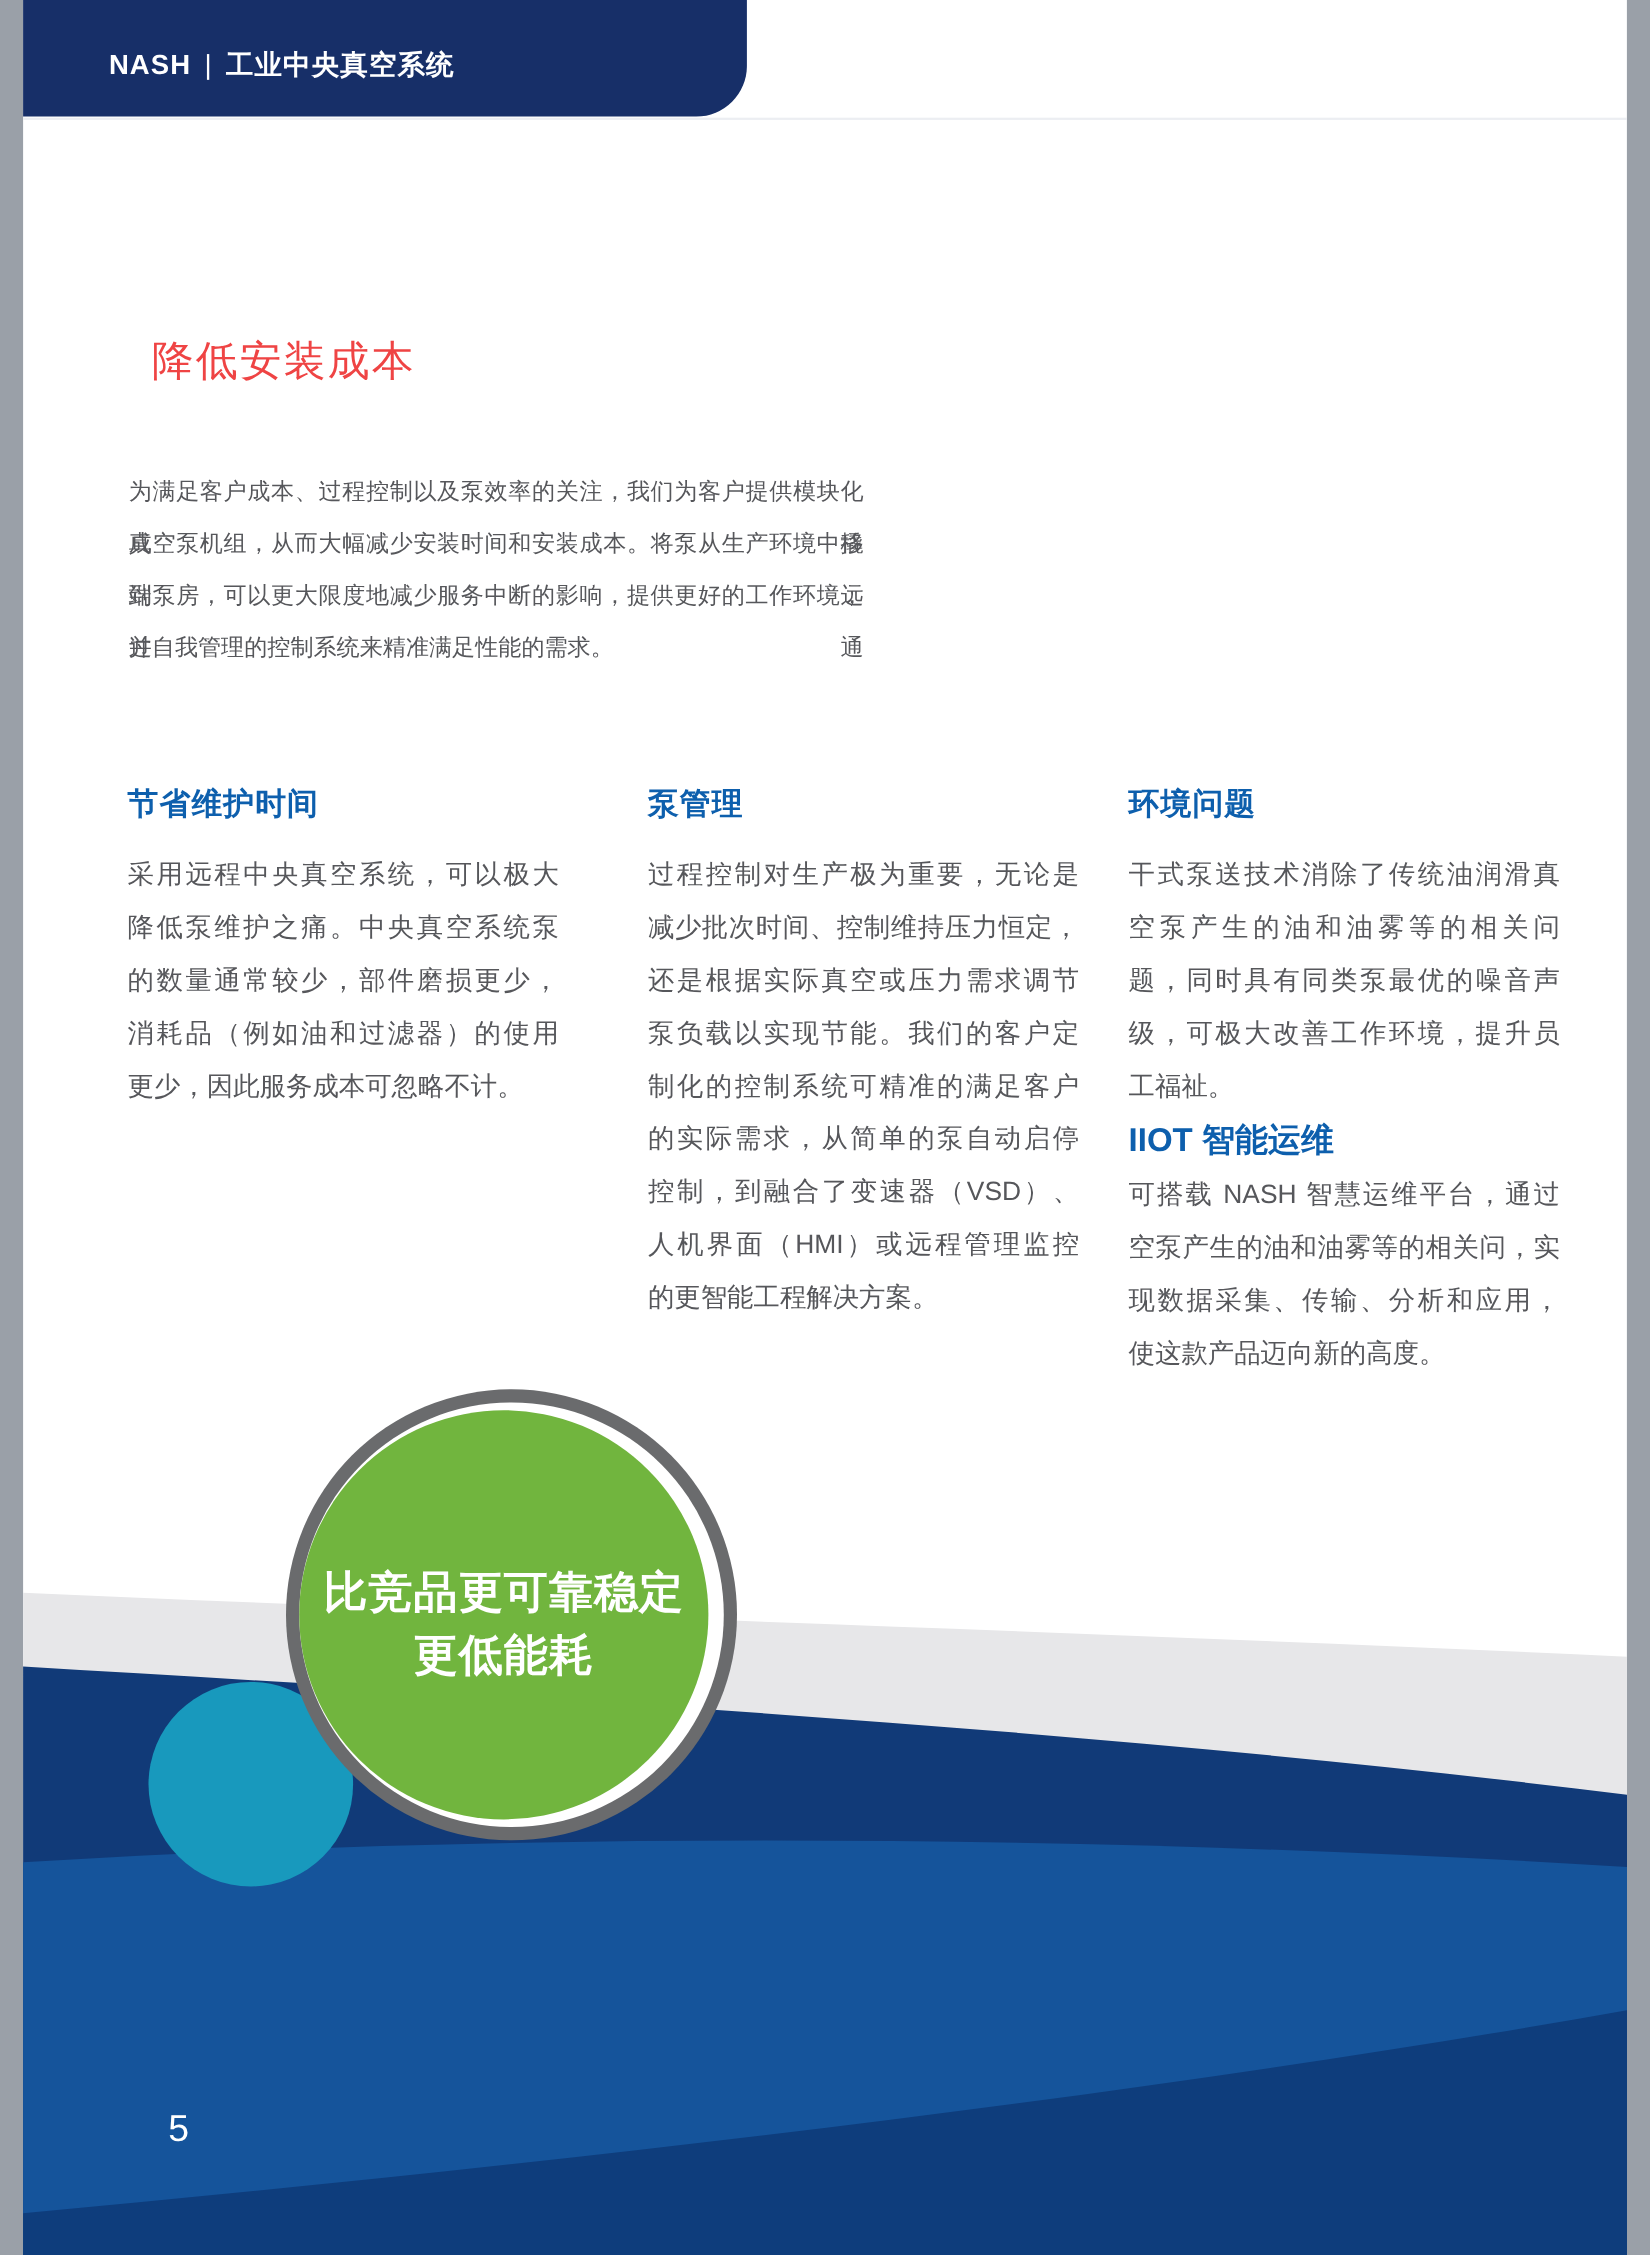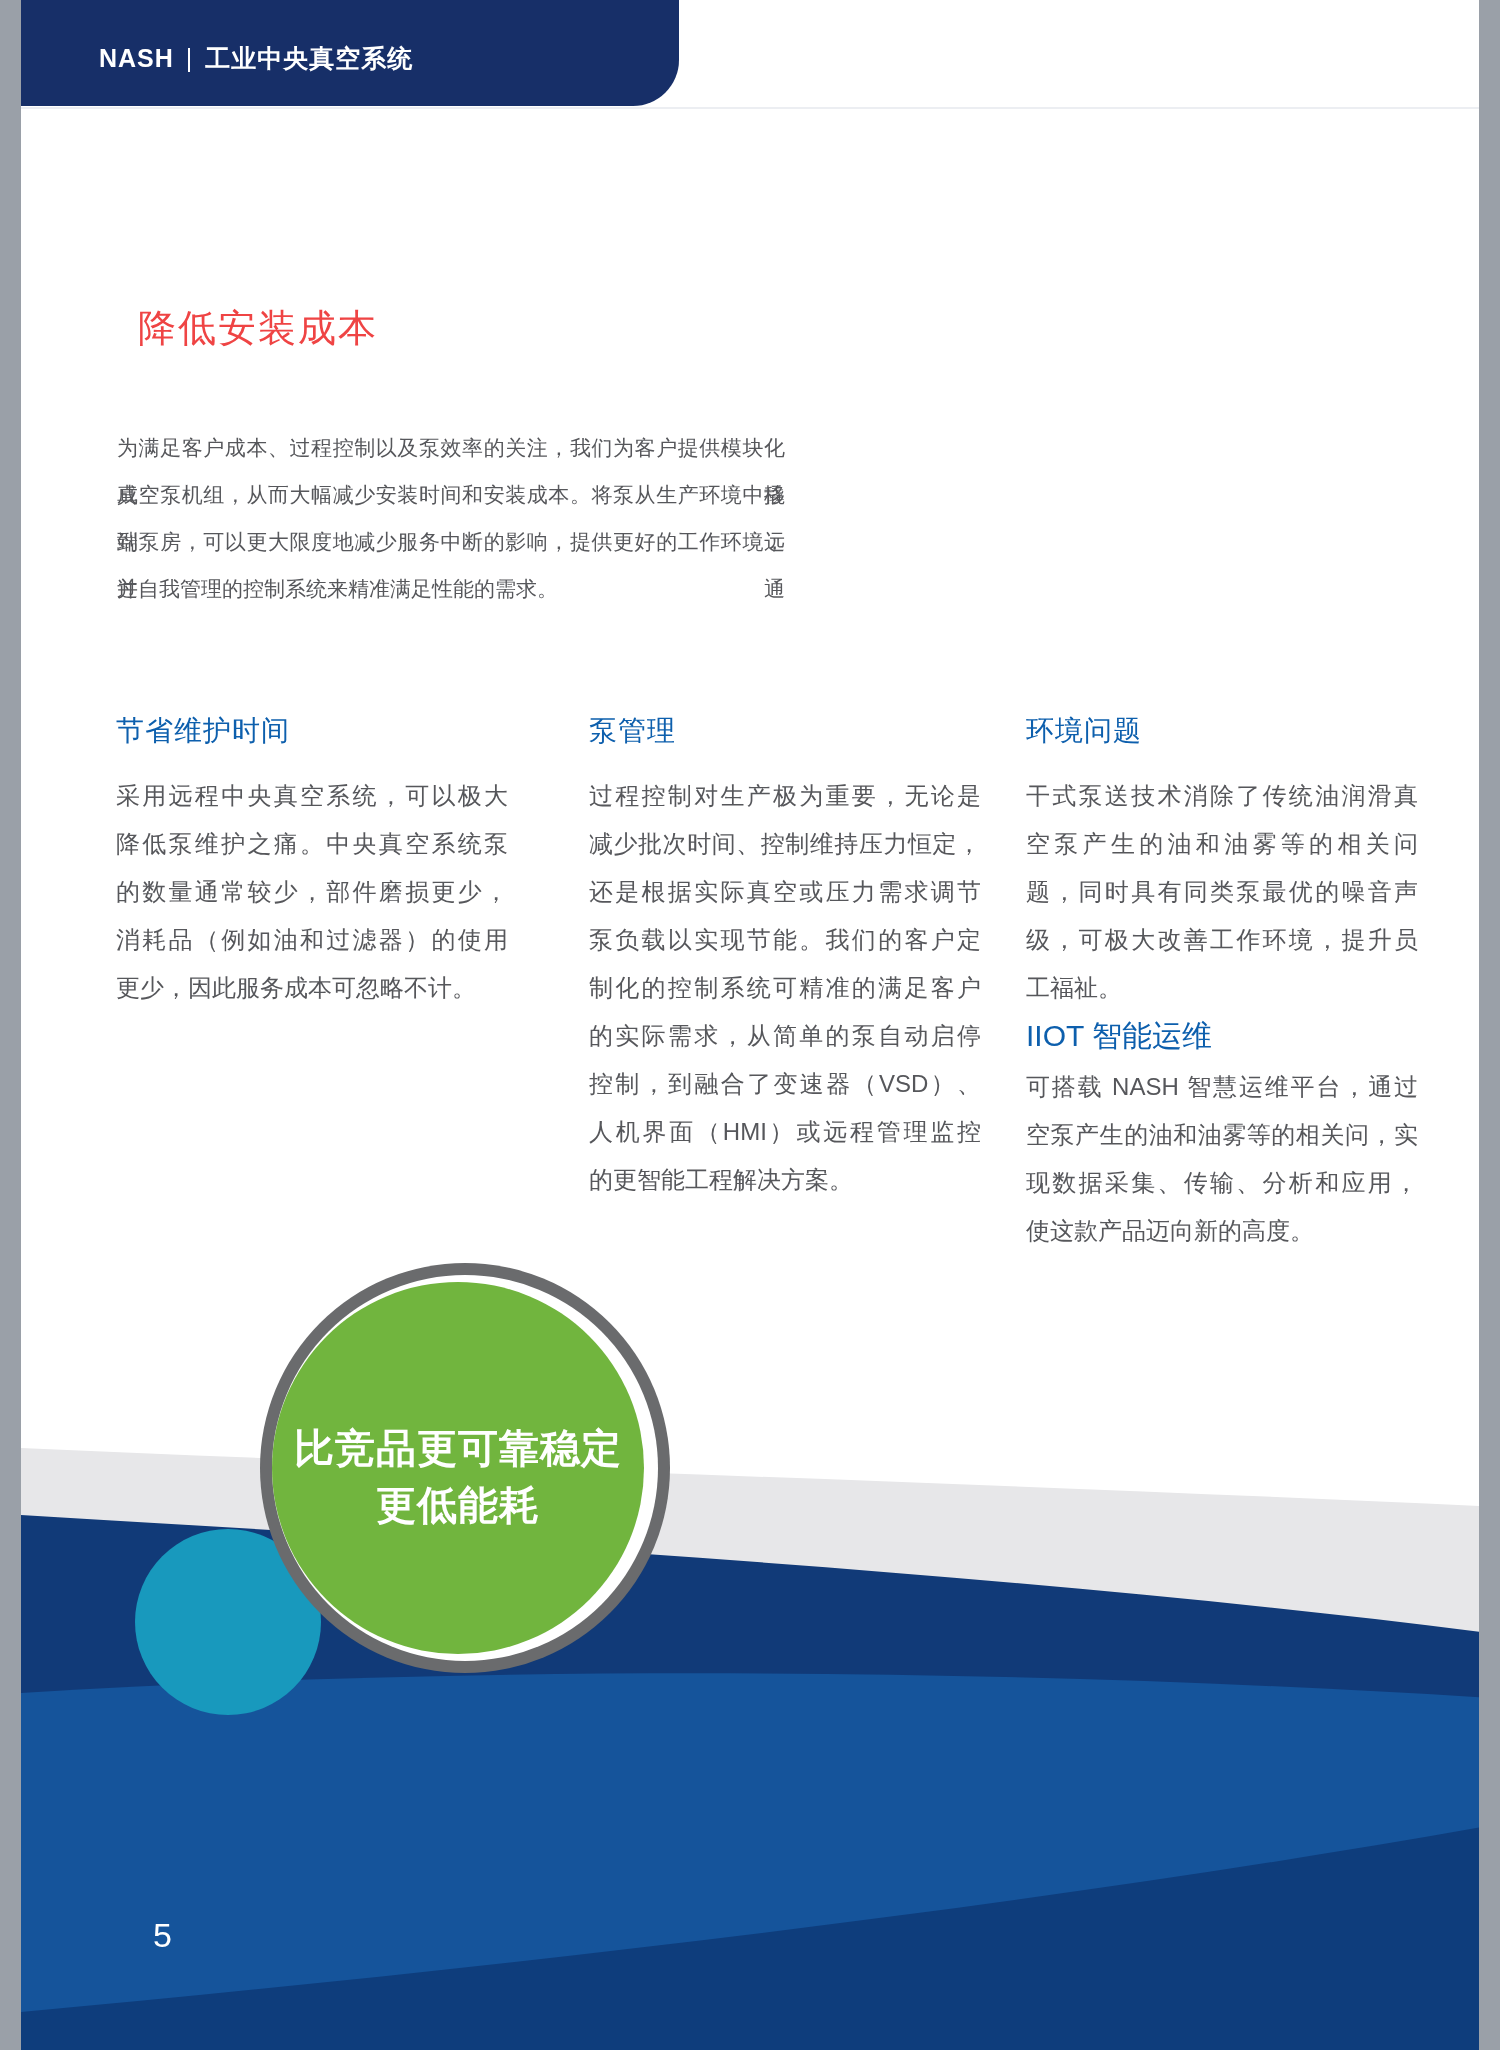--- a/index.html
+++ b/index.html
@@ -29,24 +29,24 @@
 
   
   .intro{position:absolute;left:96px;top:424px;width:668px;font-size:21px;color:#56575b;}
   .intro .tline{line-height:47px;height:47px;}
 
   
   .col{position:absolute;width:392px;}
   .col-1{left:95px;top:712px;}
   .col-2{left:568px;top:712px;}
   .col-3{left:1005px;top:712px;}
-  .col-heading{font-size:28px;font-weight:normal;color:#0d5fad;letter-spacing:1px;margin:0 0 22px 0;white-space:nowrap;}
+  .col-heading{font-size:28px;font-weight:bold;color:#0d5fad;letter-spacing:1px;margin:0 0 22px 0;white-space:nowrap;}
   .col-body{font-size:24px;color:#56575b;}
   .col-body .tline{line-height:48px;height:48px;}
-  .col-heading2{font-size:30px;font-weight:normal;color:#0d5fad;margin:4px 0 6px 0;white-space:nowrap;}
+  .col-heading2{font-size:30px;font-weight:bold;color:#0d5fad;margin:4px 0 6px 0;white-space:nowrap;}
 
   
   .tline{white-space:nowrap;}
   .tline.just{white-space:normal;text-align:justify;text-align-last:justify;text-justify:inter-character;}
 
   
   .badge-outer{
     position:absolute;left:239px;top:1263px;width:410px;height:410px;border-radius:50%;
     background:#6a6b6d;display:flex;align-items:center;justify-content:center;
   }

